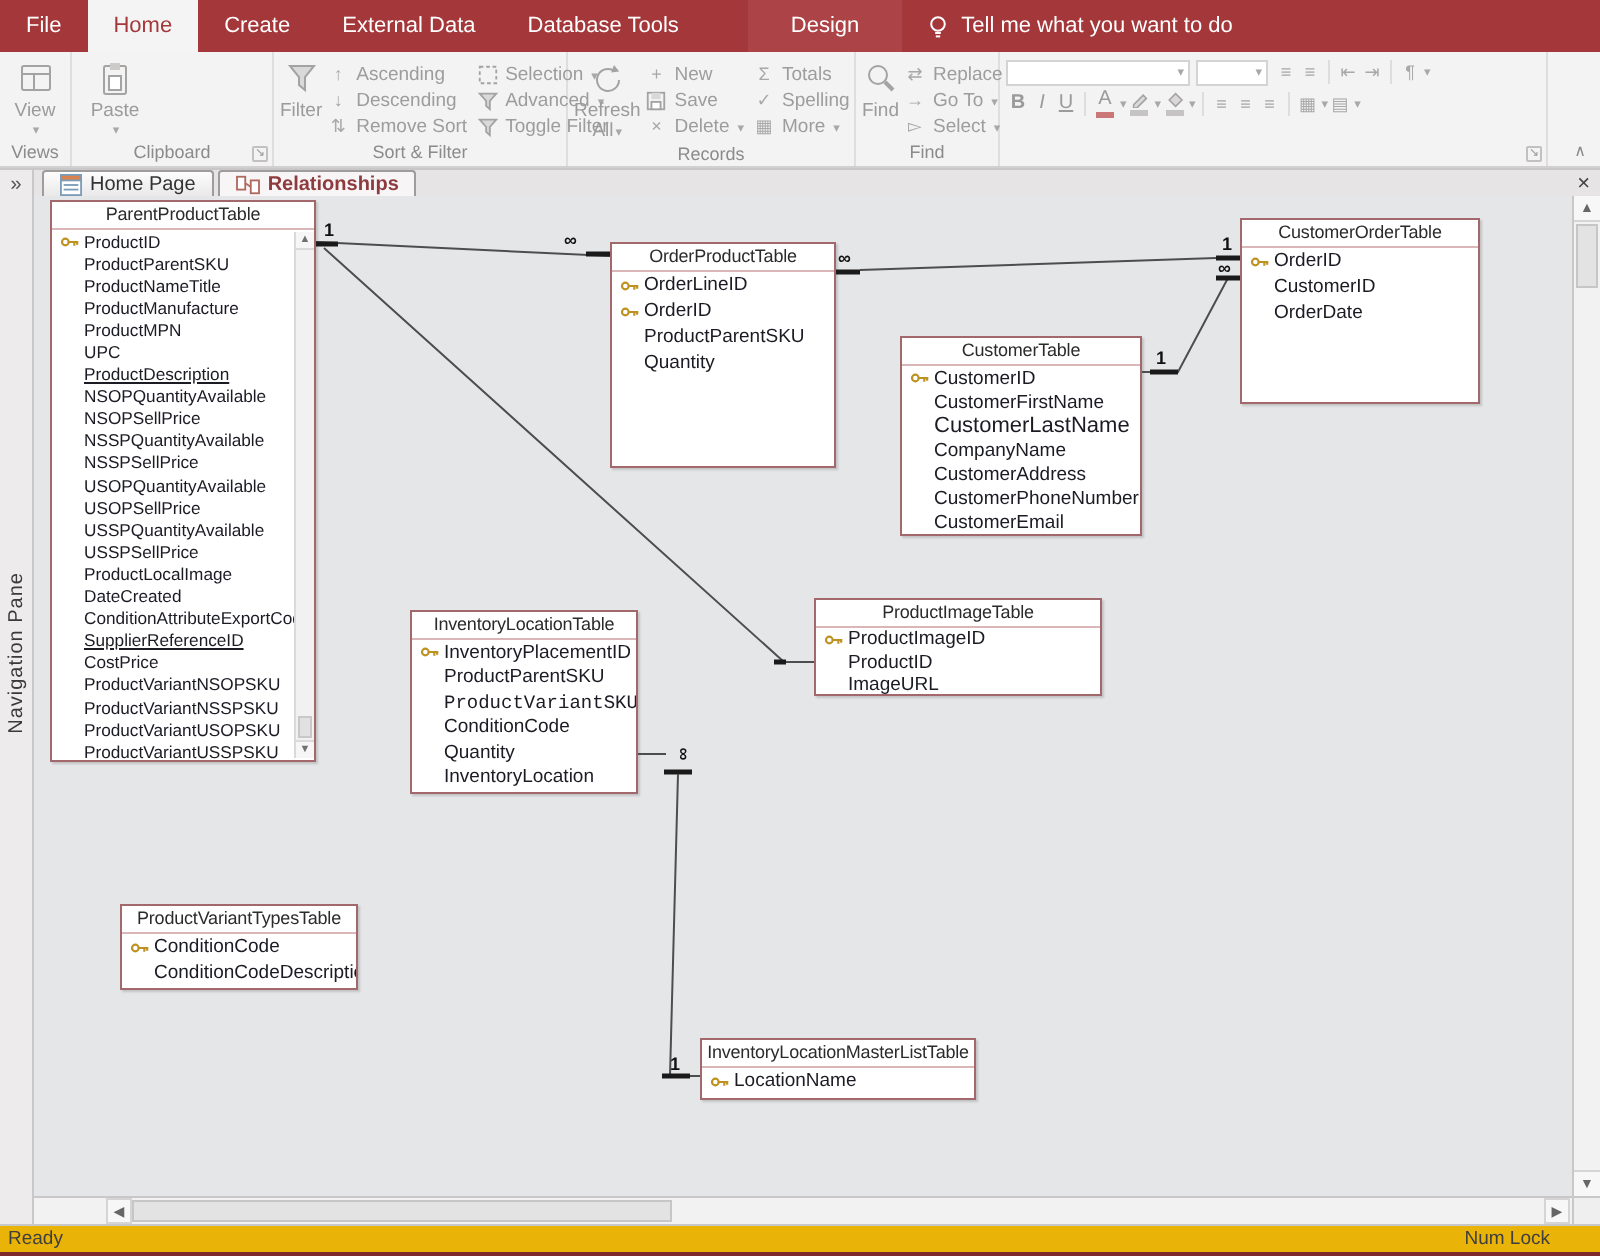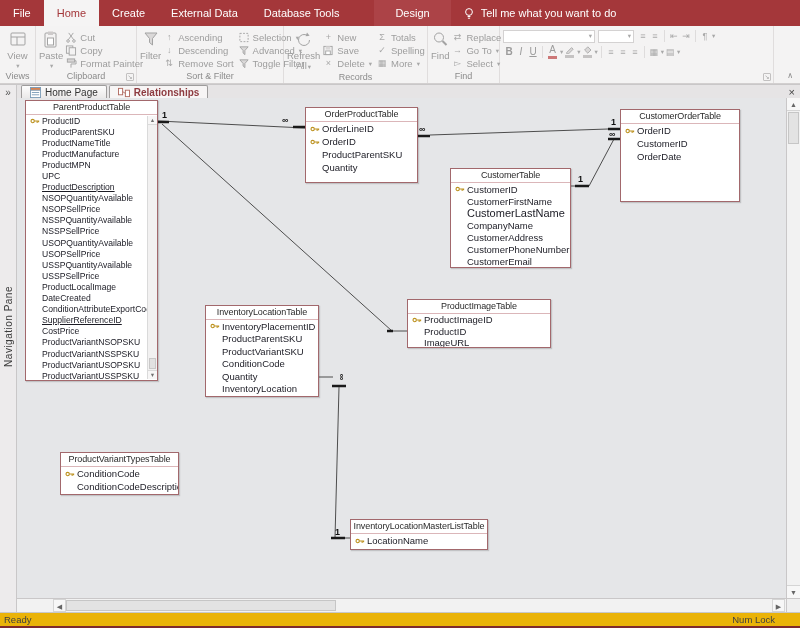--- a/index.html
+++ b/index.html
@@ -123,44 +123,20 @@
     <div class="ritems">
       <div class="bigbtn">
         <svg class="iconsvg" width="18" height="19" viewBox="0 0 18 19">
           <rect x="3" y="3" width="11" height="14" rx="1"></rect>
             <rect x="6" y="1.5" width="5" height="3.5" fill="#CDCACA" stroke="none"></rect>
             <rect x="5.5" y="8" width="6" height="7" fill="#fff"></rect>
         </svg>
         <span>Paste</span>
         <span class="caret">▾</span>
       </div>
-      <div class="scol">
-        <div class="sbtn">
-          <svg class="iconsvg gicon" width="11" height="11" viewBox="0 0 12 12">
-            <path d="M3.5 1 L9 8.5 M8.5 1 L3 8.5"></path>
-              <circle cx="2.8" cy="9.8" r="1.4"></circle>
-              <circle cx="9.2" cy="9.8" r="1.4"></circle>
-          </svg>
-          <span>Cut</span>
-        </div>
-        <div class="sbtn">
-          <svg class="iconsvg gicon" width="11" height="11" viewBox="0 0 12 12">
-            <rect x="1" y="1" width="7" height="8"></rect>
-              <rect x="4" y="3" width="7" height="8" fill="#F4F3F3"></rect>
-          </svg>
-          <span>Copy</span>
-        </div>
-        <div class="sbtn">
-          <svg class="iconsvg gicon" width="11" height="11" viewBox="0 0 12 12">
-            <rect x="2" y="1" width="8" height="3.5" fill="#D8D6D6"></rect>
-              <path d="M10 3 h1.5 v3.5 h-5.5 v4"></path>
-          </svg>
-          <span>Format Painter</span>
-        </div>
-      </div>
     </div>
     <div class="glabel">Clipboard</div>
     <div class="launcher">↘</div>
   </div>
 
   <div class="rgroup" style="width:147px">
     <div class="ritems">
       <div class="bigbtn">
         <svg class="iconsvg" width="18" height="19" viewBox="0 0 18 19">
           <path d="M3 3 h12 l-4.5 5.5 v6.5 l-3 -2.5 v-4 z" fill="#DAD8D8"></path>
@@ -474,21 +450,21 @@
       <div class="trow" style="height: 11.1px; font-size: 8.6px; padding-right: 11px;">
         <span class="kslot"></span>
         <span>ProductVariantUSSPSKU</span>
       </div>
       <div class="tscroll">
         <div class="up">▲</div>
         <div class="th"></div>
         <div class="dn">▼</div>
       </div>
     </div>
-    <div class="tbox" style="left: 288px; top: 9px; width: 113px; height: 76px;">
+    <div class="tbox" style="left: 288px; top: 23px; width: 113px; height: 113px;">
       <div class="ttitle">OrderProductTable</div>
       <div class="trow" style="height: 13px; font-size: 9.5px;">
         <span class="kslot">
           <svg width="10" height="10" viewBox="0 0 12 12" style="stroke:#BD9220;fill:none;stroke-width:1.3">
             <circle cx="3.2" cy="6" r="2"></circle>
             <path d="M5.2 6 H11 M8.6 6 V8.3 M10.3 6 V7.6"></path>
           </svg>
         </span>
         <span>OrderLineID</span>
       </div>
@@ -574,21 +550,21 @@
             <circle cx="3.2" cy="6" r="2"></circle>
             <path d="M5.2 6 H11 M8.6 6 V8.3 M10.3 6 V7.6"></path>
           </svg>
         </span>
         <span>InventoryPlacementID</span>
       </div>
       <div class="trow" style="height: 12.5px; font-size: 9.5px;">
         <span class="kslot"></span>
         <span>ProductParentSKU</span>
       </div>
-      <div class="trow" style="height: 12.5px; font-size: 9.5px;">
+      <div class="trow" style="height: 12.5px; font-size: 9.5px; font-family: Liberation Mono, monospace;">
         <span class="kslot"></span>
         <span>ProductVariantSKU</span>
       </div>
       <div class="trow" style="height: 12.5px; font-size: 9.5px;">
         <span class="kslot"></span>
         <span>ConditionCode</span>
       </div>
       <div class="trow" style="height: 12.5px; font-size: 9.5px;">
         <span class="kslot"></span>
         <span>Quantity</span>

